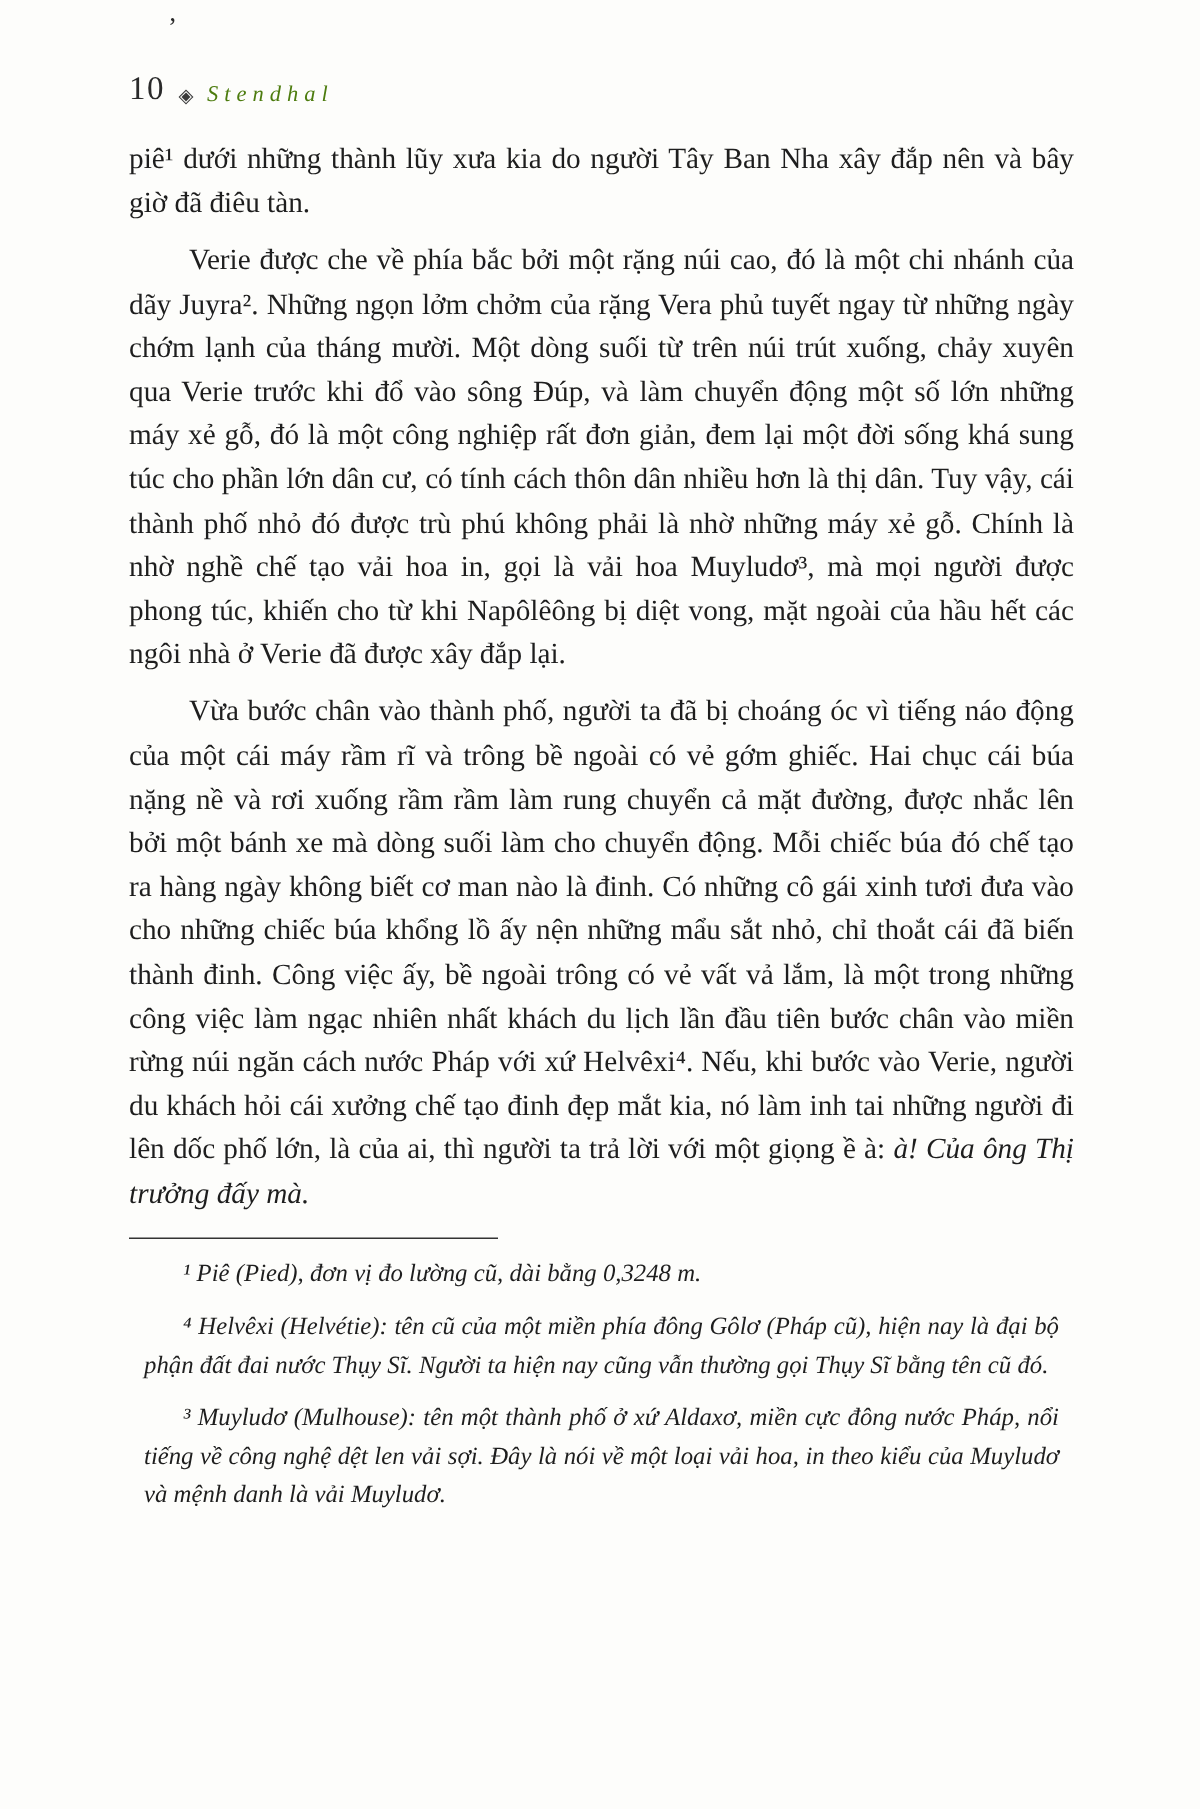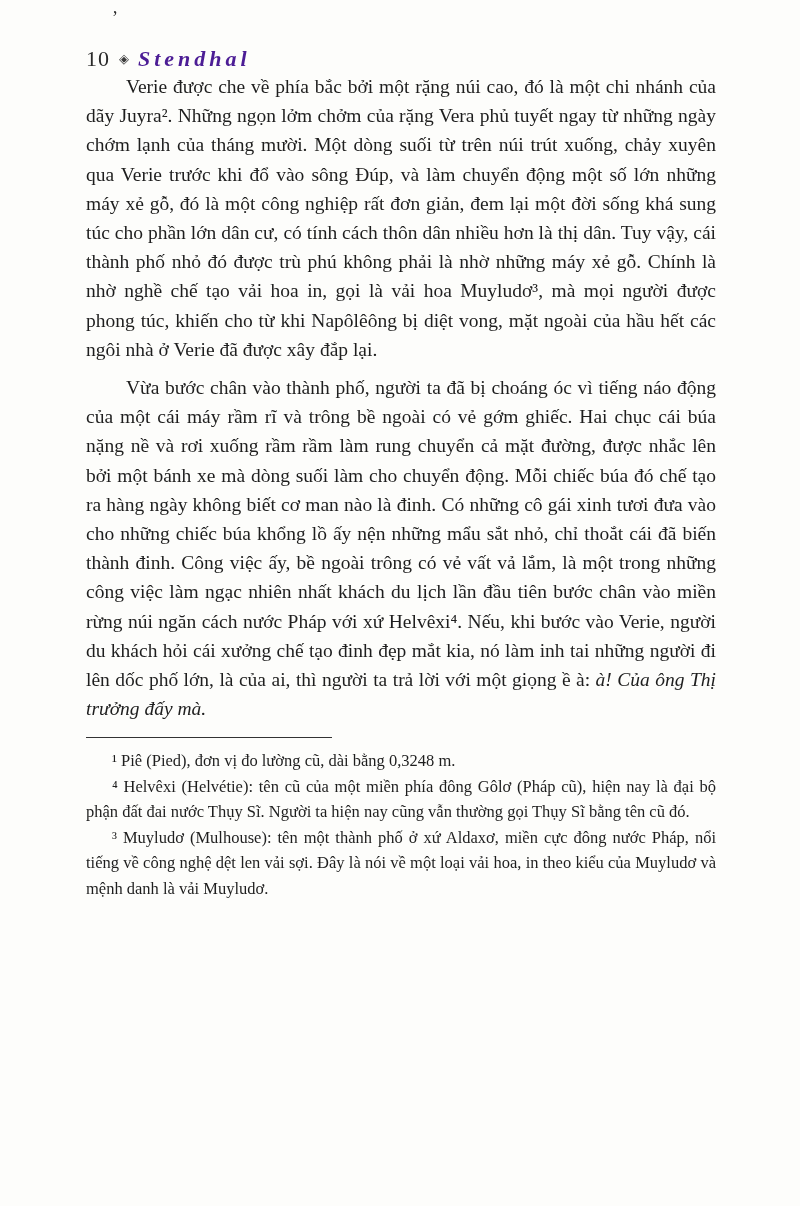--- a/index.html
+++ b/index.html
@@ -20,38 +20,39 @@
   }
   .stray-mark {
     position: absolute;
     top: 8px;
     left: 112px;
     font-size: 18px;
     color: #2a2a2a;
   }
   .page-header {
     display: flex;
-    align-items: center;
+    align-items: flex-end;
+    margin-bottom: 20px;
     color: #2a2a2a;
   }
   .page-number {
     font-size: 22px;
     letter-spacing: 1px;
   }
   .header-sep {
     font-size: 13px;
     margin: 0 9px;
     color: #3a3a3a;
   }
   .author-name {
-    font-size: 22px;
+    font-size: 15px;
     font-style: italic;
-    font-weight: bold;
+    font-weight: normal;
     letter-spacing: 4px;
-    color: #4c1d95;
+    color: #4d7c0f;
   }
   .body-text {
     font-size: 19.5px;
     line-height: 29.2px;
     text-align: justify;
   }
   .body-text p.para {
     margin: 0 0 9px 0;
     text-indent: 40px;
   }
@@ -66,38 +67,40 @@
     border-top: 1.6px solid #333333;
     width: 246px;
     margin: 14px 0 10px 0;
   }
   .footnotes {
     font-size: 16.5px;
     line-height: 25.4px;
     text-align: justify;
   }
   .footnotes p.footnote {
-    margin: 0;
+    margin: 10px;
     text-indent: 26px;
+    font-style: italic;
   }
 </style>
 </head>
 <body>
 
 <div class="book-page">
 
   <div class="stray-mark">’</div>
 
   <header class="page-header">
     <span class="page-number">10</span>
     <span class="header-sep">◈</span>
     <span class="author-name">Stendhal</span>
   </header>
 
   <main class="body-text" id="paragraphs">
+      <p class="para no-indent"><span>piê¹ dưới những thành lũy xưa kia do người Tây Ban Nha xây đắp nên và bây giờ đã điêu tàn.</span></p>
       <p class="para"><span>Verie được che về phía bắc bởi một rặng núi cao, đó là một chi nhánh của dãy Juyra². Những ngọn lởm chởm của rặng Vera phủ tuyết ngay từ những ngày chớm lạnh của tháng mười. Một dòng suối từ trên núi trút xuống, chảy xuyên qua Verie trước khi đổ vào sông Đúp, và làm chuyển động một số lớn những máy xẻ gỗ, đó là một công nghiệp rất đơn giản, đem lại một đời sống khá sung túc cho phần lớn dân cư, có tính cách thôn dân nhiều hơn là thị dân. Tuy vậy, cái thành phố nhỏ đó được trù phú không phải là nhờ những máy xẻ gỗ. Chính là nhờ nghề chế tạo vải hoa in, gọi là vải hoa Muyludơ³, mà mọi người được phong túc, khiến cho từ khi Napôlêông bị diệt vong, mặt ngoài của hầu hết các ngôi nhà ở Verie đã được xây đắp lại.</span></p>
       <p class="para"><span>Vừa bước chân vào thành phố, người ta đã bị choáng óc vì tiếng náo động của một cái máy rầm rĩ và trông bề ngoài có vẻ gớm ghiếc. Hai chục cái búa nặng nề và rơi xuống rầm rầm làm rung chuyển cả mặt đường, được nhắc lên bởi một bánh xe mà dòng suối làm cho chuyển động. Mỗi chiếc búa đó chế tạo ra hàng ngày không biết cơ man nào là đinh. Có những cô gái xinh tươi đưa vào cho những chiếc búa khổng lồ ấy nện những mẩu sắt nhỏ, chỉ thoắt cái đã biến thành đinh. Công việc ấy, bề ngoài trông có vẻ vất vả lắm, là một trong những công việc làm ngạc nhiên nhất khách du lịch lần đầu tiên bước chân vào miền rừng núi ngăn cách nước Pháp với xứ Helvêxi⁴. Nếu, khi bước vào Verie, người du khách hỏi cái xưởng chế tạo đinh đẹp mắt kia, nó làm inh tai những người đi lên dốc phố lớn, là của ai, thì người ta trả lời với một giọng ề à: </span><span class="em">à! Của ông Thị trưởng đấy mà.</span></p>
     </main>
 
   <hr class="footnote-rule">
 
   <section class="footnotes" id="footnotes">
       <p class="footnote">¹ Piê (Pied), đơn vị đo lường cũ, dài bằng 0,3248 m.</p>
       <p class="footnote">⁴ Helvêxi (Helvétie): tên cũ của một miền phía đông Gôlơ (Pháp cũ), hiện nay là đại bộ phận đất đai nước Thụy Sĩ. Người ta hiện nay cũng vẫn thường gọi Thụy Sĩ bằng tên cũ đó.</p>
       <p class="footnote">³ Muyludơ (Mulhouse): tên một thành phố ở xứ Aldaxơ, miền cực đông nước Pháp, nổi tiếng về công nghệ dệt len vải sợi. Đây là nói về một loại vải hoa, in theo kiểu của Muyludơ và mệnh danh là vải Muyludơ.</p>

